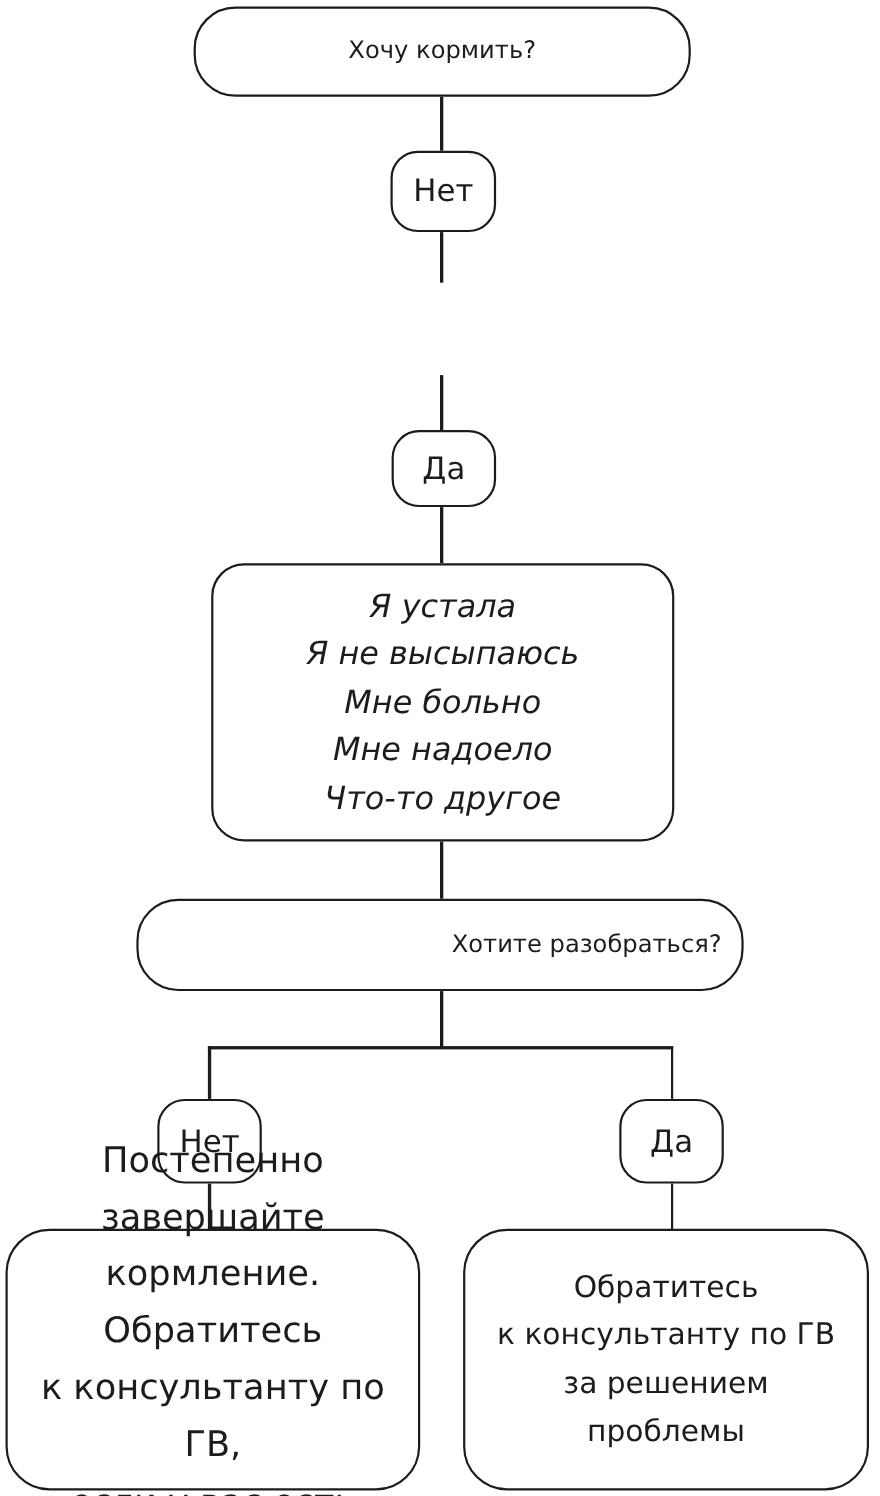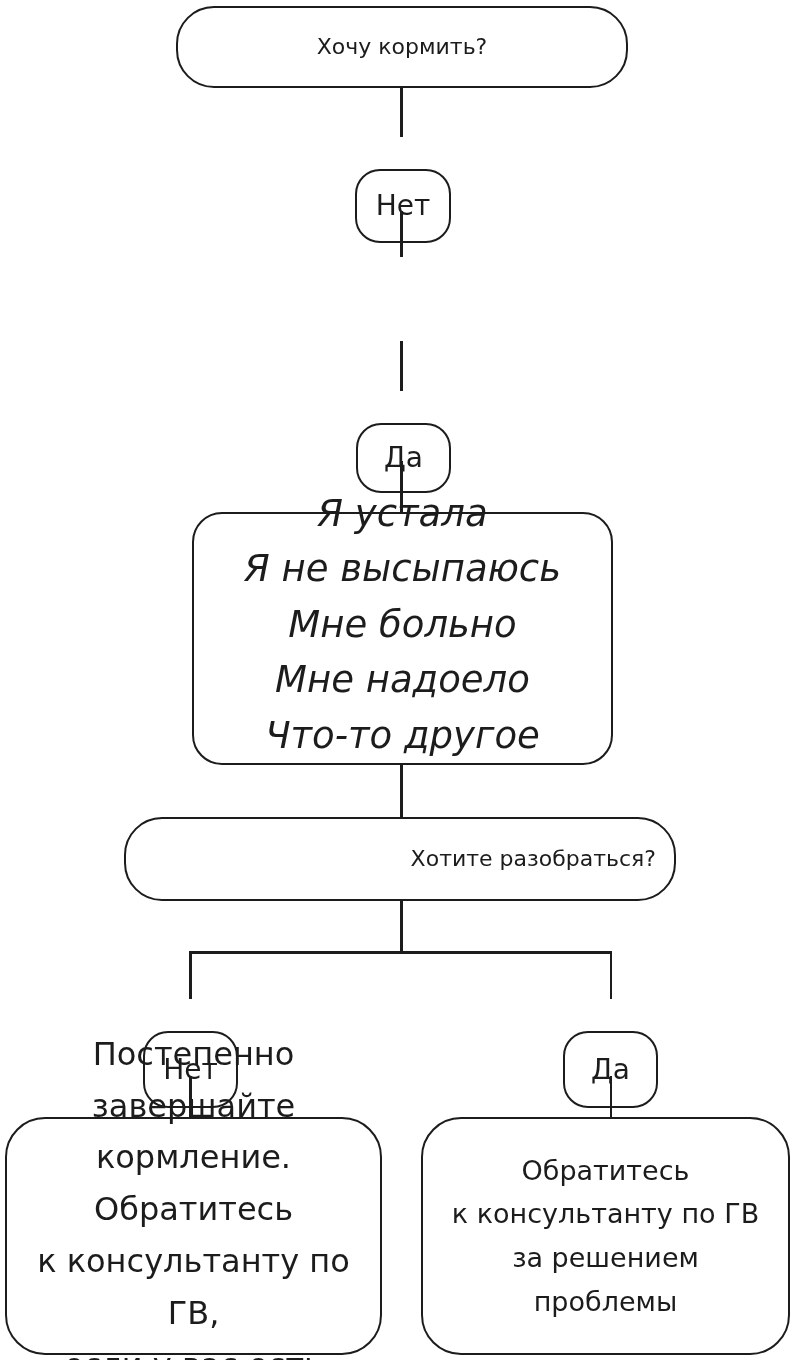--- a/index.html
+++ b/index.html
@@ -20,22 +20,22 @@
     box-sizing:border-box;
     border:2.5px solid var(--stroke);
     background:var(--bg);
     display:flex;
     align-items:center;
     justify-content:center;
     text-align:center;
     line-height:1.35;
   }
   .q{border-radius:38px;font-size:22px;padding:0 18px;}
-  .chip{border-radius:25px;font-size:28px;margin-top:32px;}
-  .list{border-radius:30px;font-size:37px;font-style:italic;line-height:1.5;white-space:pre-line;padding:0 10px;align-items:flex-end;}
+  .chip{border-radius:25px;font-size:28px;}
+  .list{border-radius:30px;font-size:29px;font-style:italic;line-height:1.5;white-space:pre-line;padding:0 10px;}
   .result{border-radius:40px;font-size:32px;line-height:1.62;white-space:pre-line;padding:0 8px;}
   .line{position:absolute;background:var(--stroke);}
   .vline{width:2.5px;}
   .hline{height:2.5px;}
 </style>
 </head>
 <body>
 
 <div class="stage">
 

